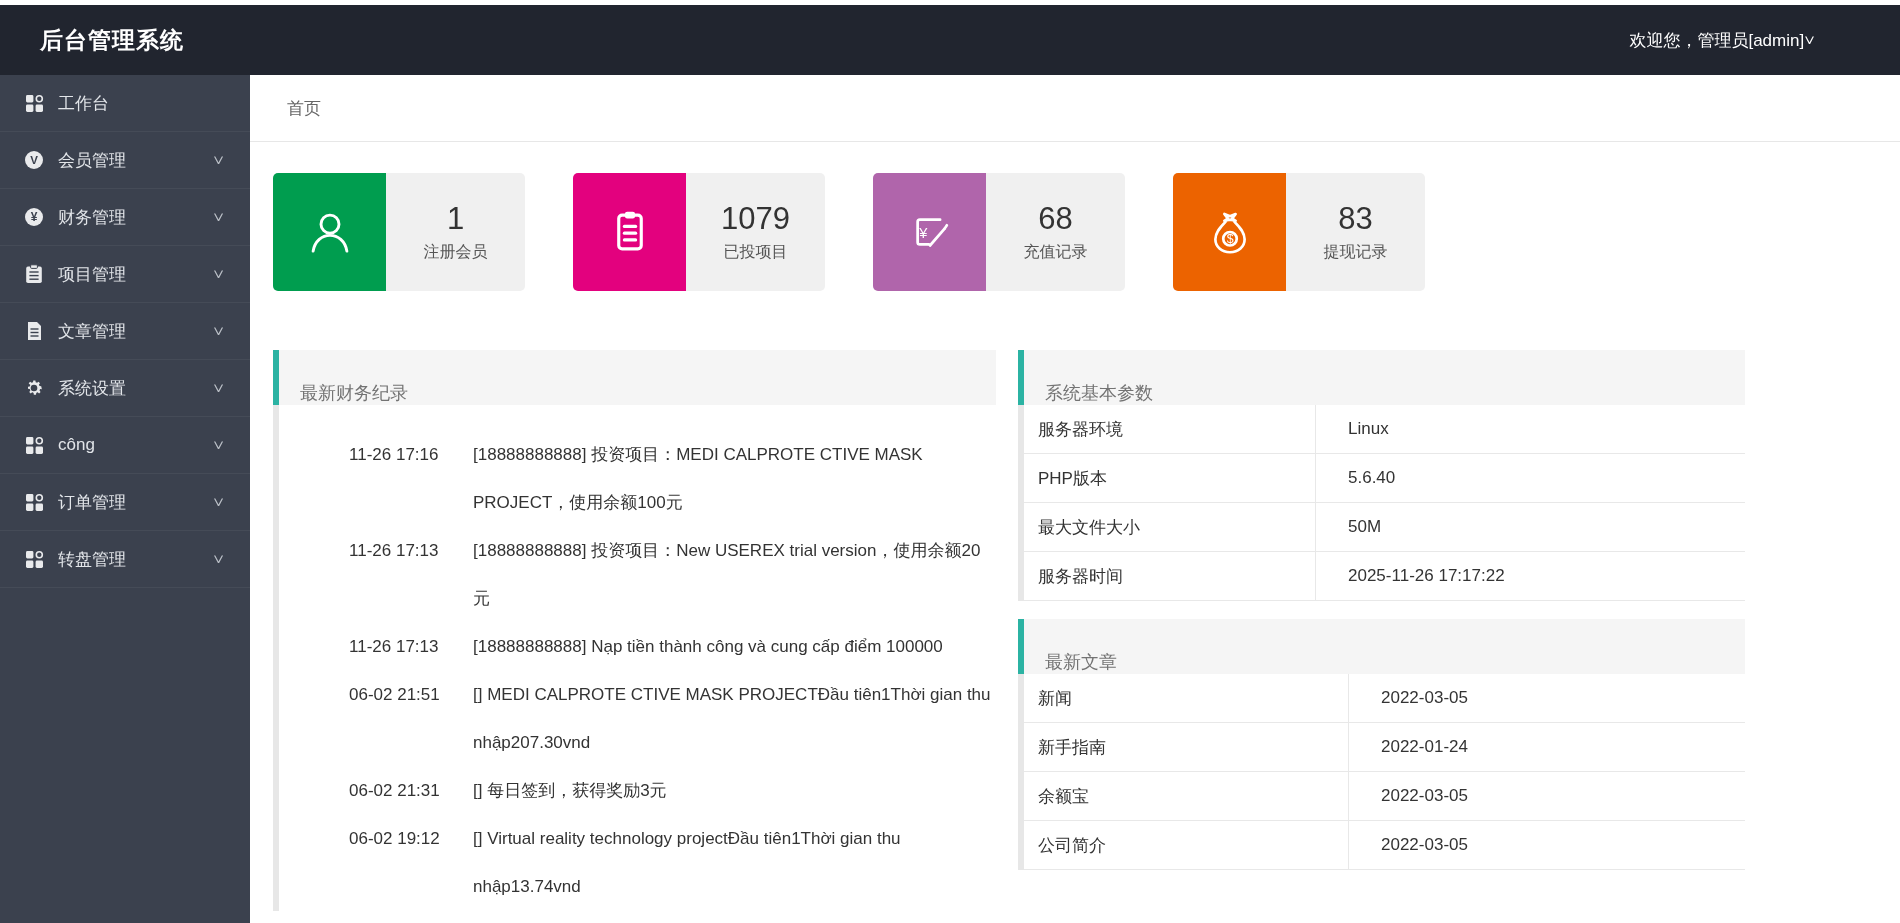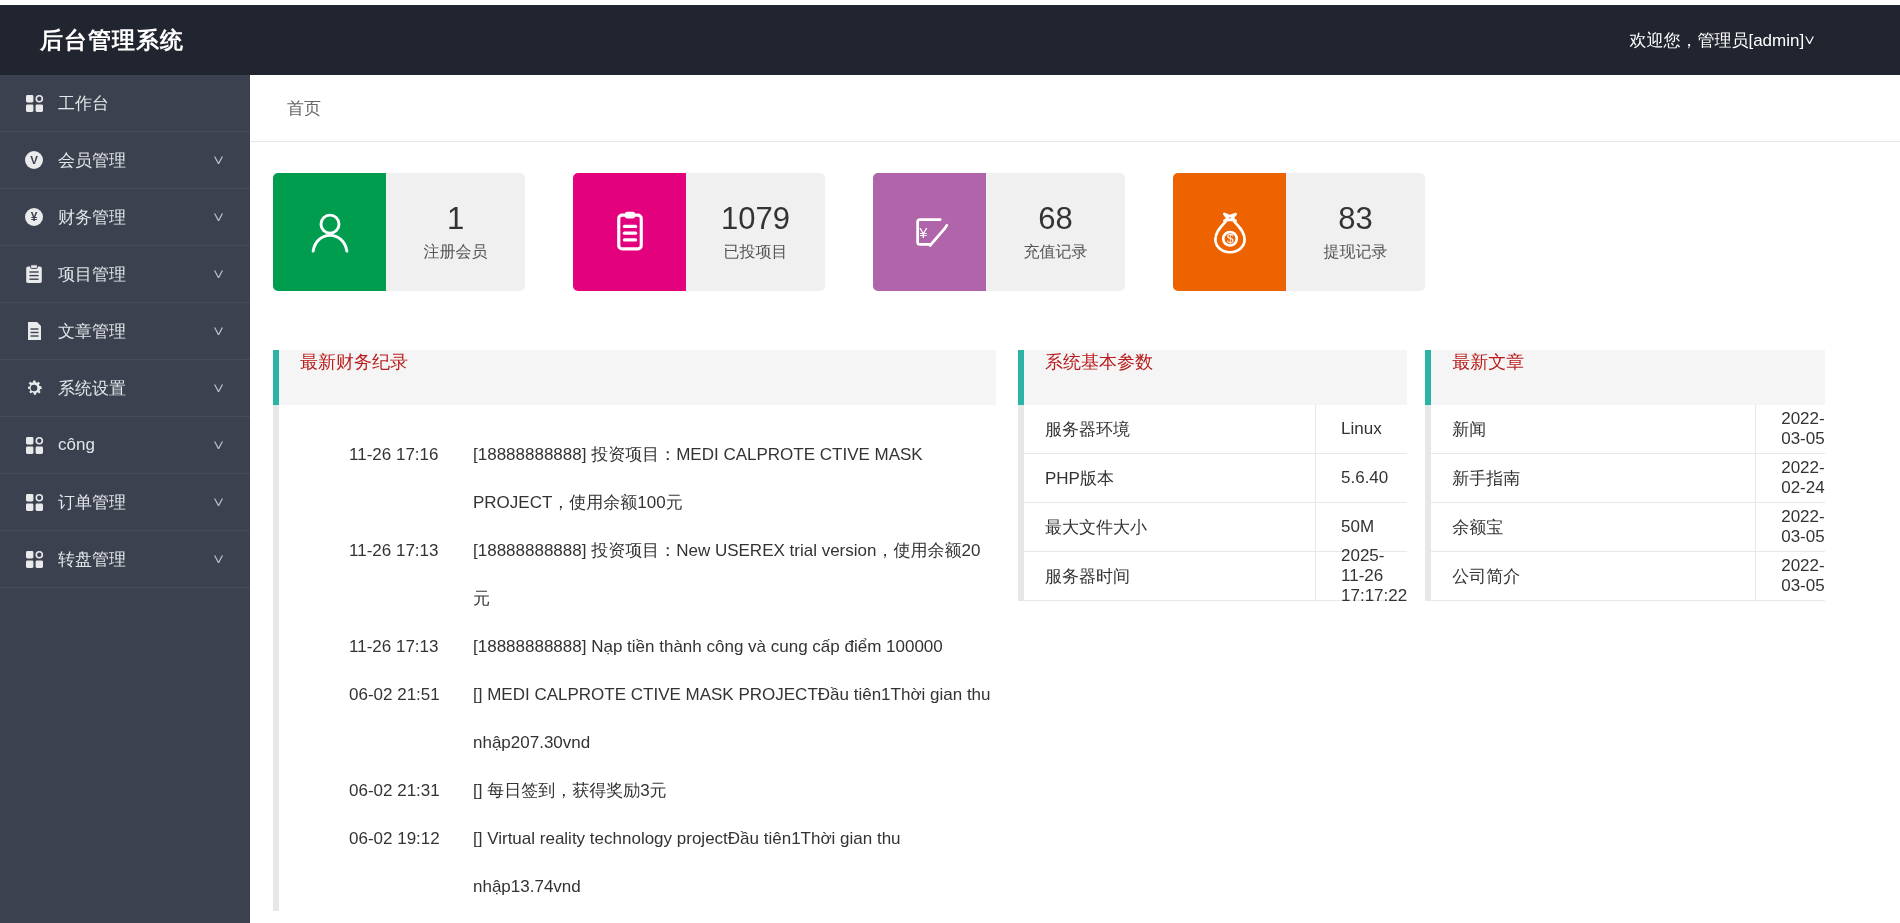--- a/index.html
+++ b/index.html
@@ -43,33 +43,33 @@
   .stat-card { width:252px; height:118px; display:flex; border-radius:5px; overflow:hidden; cursor:pointer; }
   .stat-iconbox { width:113px; display:flex; align-items:center; justify-content:center; flex-shrink:0; }
   .stat-right { flex:1; background:#f0f0f0; display:flex; flex-direction:column; align-items:center; justify-content:center; gap:5px; }
   .stat-value { font-size:31px; color:#333; }
   .stat-label { font-size:16px; color:#555; }
 
   
   .panels { display:flex; gap:22px; margin:59px 0 0 23px; align-items:flex-start; }
   .panel-header {
     height:55px; background:#f5f5f5; border-left:6px solid #2bb3a3;
-    display:flex; align-items:flex-start; padding-left:21px; font-size:18px; color:#b91c1c;
+    display:flex; align-items:flex-end; padding-left:21px; font-size:18px; color:#737373;
   }
   .left-panel { width:723px; }
   .finance-body { border-left:6px solid #e7e7e7; padding-top:26px;padding-left:48px; }
   .record { display:flex; font-size:17px; color:#333; line-height:48px; }
   .record-time { width:108px; margin-left:22px; flex-shrink:0; }
   .record-text { width:552px; margin-left:16px; }
 
-  .right-col { width:727px; display:flex; flex-direction:row; gap:18px; }
+  .right-col { width:727px; display:flex; flex-direction:column; gap:18px; }
   .data-table { border-left:6px solid #e7e7e7; }
   .t-row { display:flex; height:49px; align-items:stretch; border-bottom:1px solid #e8e8e8; font-size:17px; color:#333; }
-  .t-label { display:flex; align-items:center; padding-left:21px; flex-shrink:0; }
-  .t-value { flex:1; border-left:1px solid #e8e8e8; display:flex; align-items:center; padding-left:25px; }
+  .t-label { display:flex; align-items:center; padding-left:14px; flex-shrink:0; }
+  .t-value { flex:1; border-left:1px solid #e8e8e8; display:flex; align-items:center; padding-left:32px; }
   .sys-table .t-label { width:291px; }
   .art-table .t-label { width:324px; }
 </style>
 </head>
 <body>
 
 <div class="page">
   <div class="top-strip"></div>
 
   <div class="header">
@@ -341,21 +341,21 @@
             <div class="panel-header">
               <span>最新文章</span>
             </div>
             <div class="data-table art-table">
               <div class="t-row">
                 <div class="t-label">新闻</div>
                 <div class="t-value">2022-03-05</div>
               </div>
               <div class="t-row">
                 <div class="t-label">新手指南</div>
-                <div class="t-value">2022-02-24</div>
+                <div class="t-value">2022-01-24</div>
               </div>
               <div class="t-row">
                 <div class="t-label">余额宝</div>
                 <div class="t-value">2022-03-05</div>
               </div>
               <div class="t-row">
                 <div class="t-label">公司简介</div>
                 <div class="t-value">2022-03-05</div>
               </div>
             </div>

